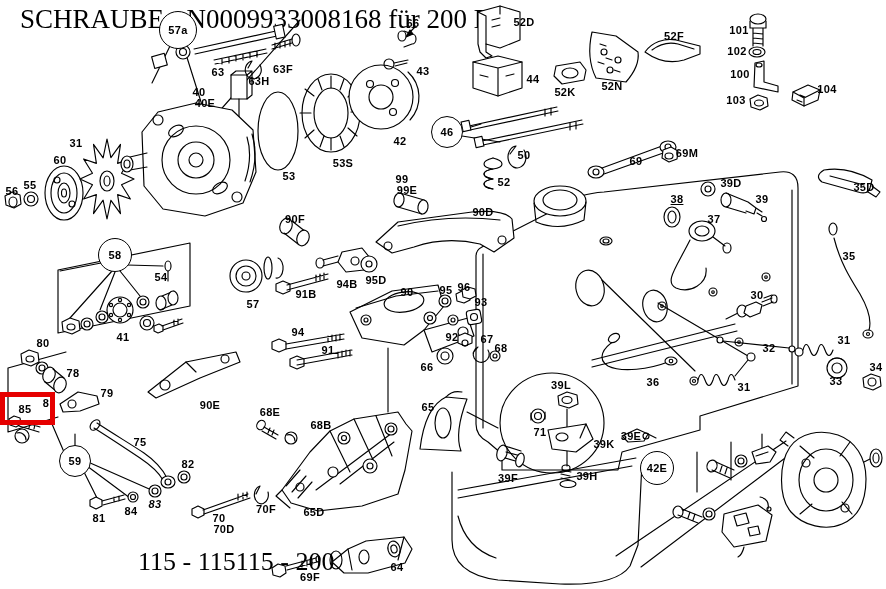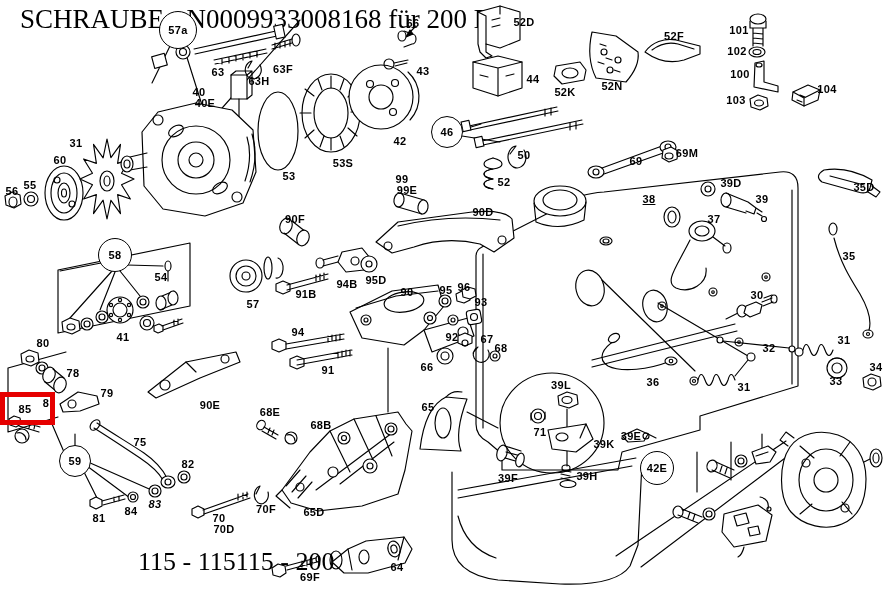--- a/index.html
+++ b/index.html
@@ -436,21 +436,21 @@
       <div class="callout" style="left: 199px; top: 92px;">40</div>
       <div class="callout" style="left: 205px; top: 103px;">40E</div>
       <div class="callout" style="left: 423px; top: 71px;">43</div>
       <div class="callout" style="left: 400px; top: 141px;">42</div>
       <div class="callout" style="left: 343px; top: 163px;">53S</div>
       <div class="callout" style="left: 289px; top: 176px;">53</div>
       <div class="callout" style="left: 504px; top: 182px;">52</div>
       <div class="callout" style="left: 524px; top: 155px;">50</div>
       <div class="callout" style="left: 636px; top: 161px;">69</div>
       <div class="callout" style="left: 687px; top: 153px;">69M</div>
-      <div class="callout" style="left: 649px; top: 199px; text-decoration: underline;">38</div>
+      <div class="callout" style="left: 677px; top: 199px; text-decoration: underline;">38</div>
       <div class="callout" style="left: 731px; top: 183px;">39D</div>
       <div class="callout" style="left: 762px; top: 199px;">39</div>
       <div class="callout" style="left: 714px; top: 219px;">37</div>
       <div class="callout" style="left: 864px; top: 187px;">35D</div>
       <div class="callout" style="left: 849px; top: 256px;">35</div>
       <div class="callout" style="left: 76px; top: 143px;">31</div>
       <div class="callout" style="left: 60px; top: 160px;">60</div>
       <div class="callout" style="left: 12px; top: 191px;">56</div>
       <div class="callout" style="left: 30px; top: 185px;">55</div>
       <div class="callout" style="left: 402px; top: 179px;">99</div>
@@ -483,21 +483,21 @@
       <div class="callout" style="left: 376px; top: 280px;">95D</div>
       <div class="callout" style="left: 407px; top: 292px;">90</div>
       <div class="callout" style="left: 446px; top: 290px;">95</div>
       <div class="callout" style="left: 464px; top: 287px;">96</div>
       <div class="callout" style="left: 481px; top: 302px;">93</div>
       <div class="callout" style="left: 452px; top: 337px;">92</div>
       <div class="callout" style="left: 487px; top: 339px;">67</div>
       <div class="callout" style="left: 501px; top: 348px;">68</div>
       <div class="callout" style="left: 427px; top: 367px;">66</div>
       <div class="callout" style="left: 298px; top: 332px;">94</div>
-      <div class="callout" style="left: 328px; top: 370px;">91</div>
+      <div class="callout" style="left: 328px; top: 350px;">91</div>
       <div class="callout" style="left: 540px; top: 432px;">71</div>
       <div class="callout" style="left: 604px; top: 444px;">39K</div>
       <div class="callout" style="left: 631px; top: 436px;">39E</div>
       <div class="callout" style="left: 508px; top: 478px;">39F</div>
       <div class="callout" style="left: 587px; top: 476px;">39H</div>
       <div class="callout" style="left: 561px; top: 385px;">39L</div>
       <div class="callout" style="left: 653px; top: 382px;">36</div>
       <div class="callout" style="left: 744px; top: 387px;">31</div>
       <div class="callout" style="left: 757px; top: 295px;">30</div>
       <div class="callout" style="left: 769px; top: 348px;">32</div>

